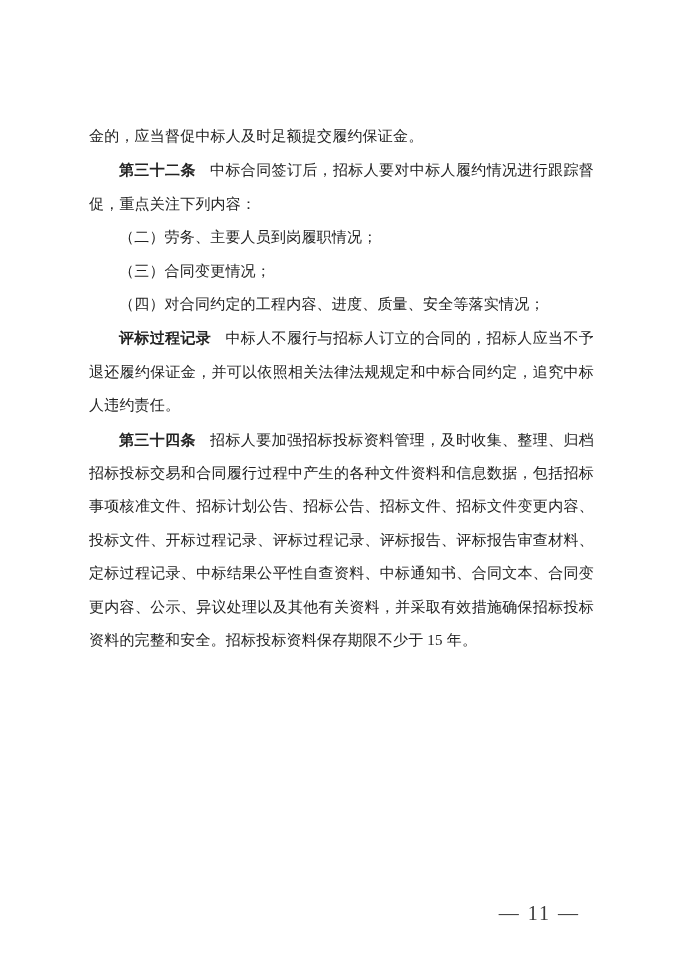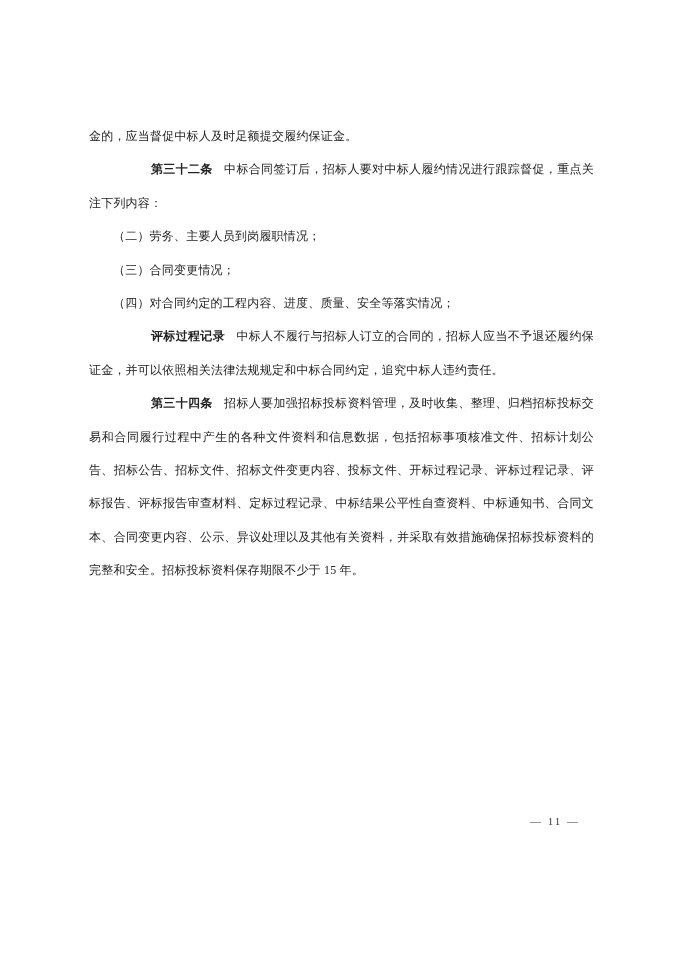--- a/index.html
+++ b/index.html
@@ -11,43 +11,42 @@
   .page{
     position:relative;
     width:680px;height:961px;
     background:#ffffff;
     overflow:hidden;
   }
   .text-block{
     position:absolute;
     left:89px;top:120px;
     width:505px;
-    font-size:12px;
+    font-size:15px;
     line-height:33.4px;
     color:#232323;
     letter-spacing:0.2px;
   }
   .para{
     margin:0;
     text-indent:2em;
     text-align:justify;
     text-justify:inter-ideograph;
   }
   .para.continuation{ text-indent:0; }
   .art-no{
     font-family:"Liberation Sans","DejaVu Sans",sans-serif;
     font-weight:700;
     margin-right:0.95em;
-    margin-left:38px;
   }
   .page-footer{
     position:absolute;
-    top:810px;
+    top:902px;
     right:100px;
-    font-size:11px;
+    font-size:20px;
     line-height:22px;
     color:#3a3a3a;
     letter-spacing:2px;
     white-space:nowrap;
     margin-left:40px;
   }
 </style>
 </head>
 <body>
 

